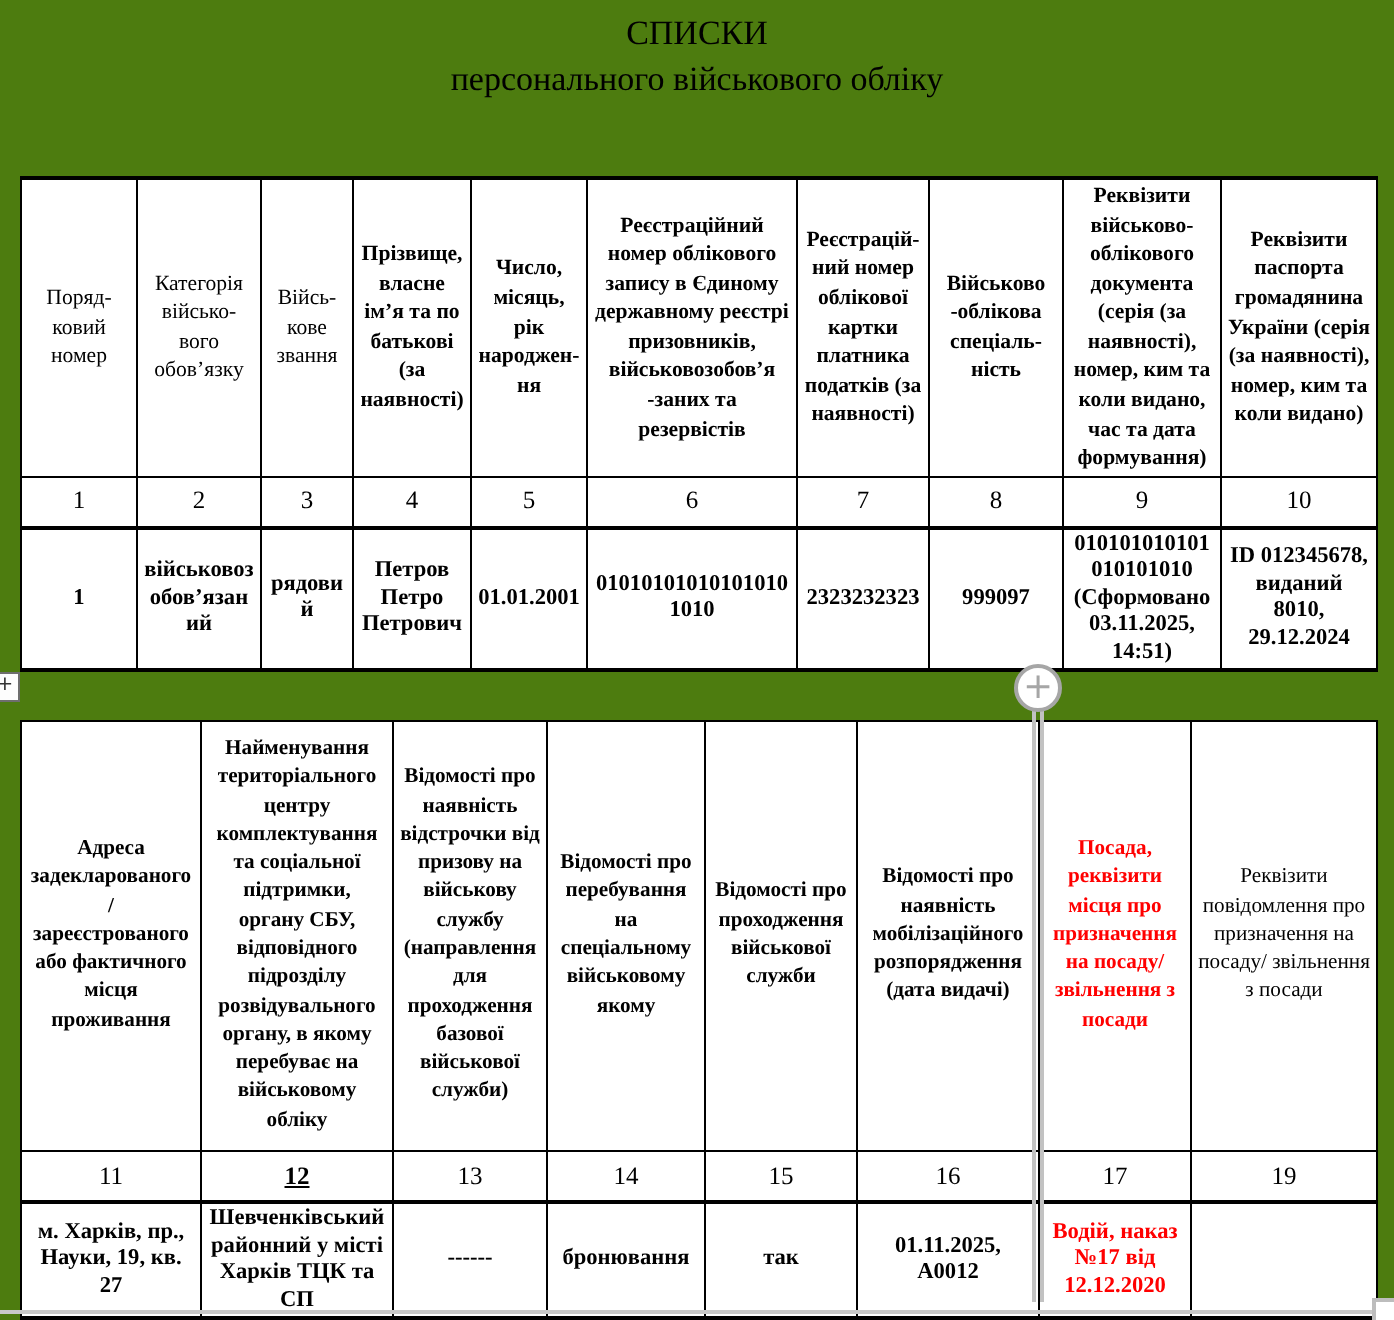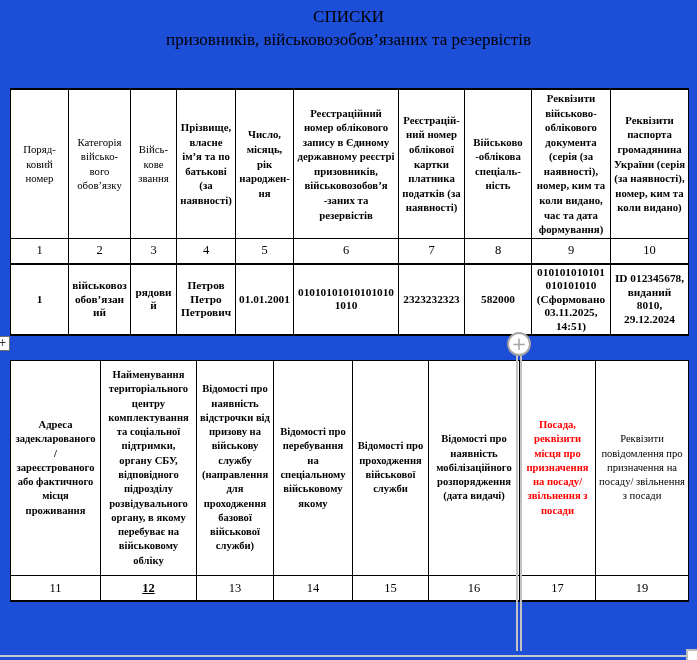--- a/index.html
+++ b/index.html
@@ -1,16 +1,16 @@
 <!DOCTYPE html>
 <html><head>
 <meta charset="utf-8">
 <style>
   html,body{margin:0;padding:0;background:#fff;}
-  #page{position:relative;width:697px;height:660px;background:#1d4ed8;overflow:hidden;
+  #page{position:relative;width:697px;height:660px;background:#4d7c0f;overflow:hidden;
         font-family:"Liberation Serif","DejaVu Serif",serif;color:#000;}
 
   
   .title{position:absolute;top:5px;left:0;width:100%;text-align:center;
          font-size:17px;line-height:23px;}
 
   
   table.doc{border-collapse:collapse;table-layout:fixed;position:absolute;left:10px;
             width:678px;background:#fff;}
   #t1{top:88px;}
@@ -46,21 +46,21 @@
   #corner-handle{position:absolute;left:686px;top:649px;width:12px;height:12px;
                  border:2px solid #bdbdbd;background:#fff;z-index:4;}
 </style>
 </head>
 <body>
 
 <div id="page">
 
   <div class="title">
     <div>СПИСКИ</div>
-    <div>призовників, військовозобов’язаних та резервістів</div>
+    <div>персонального військового обліку</div>
   </div>
 
   <table id="t1" class="doc">
     <colgroup>
       <col style="width:58px">
         <col style="width:62px">
         <col style="width:46px">
       <col style="width:59px">
         <col style="width:58px">
         <col style="width:105px">
@@ -95,21 +95,21 @@
       <td>10</td>
     </tr>
     <tr class="d1 datarow">
       <td class="data plain">1</td>
       <td class="data plain">військовозобов’язаний</td>
       <td class="data plain">рядовий</td>
       <td class="data">Петров Петро Петрович</td>
       <td class="data">01.01.2001</td>
       <td class="data">010101010101010101010</td>
       <td class="data">2323232323</td>
-      <td class="data">582000</td>
+      <td class="data">999097</td>
       <td class="data">010101010101010101010 (Сформовано 03.11.2025, 14:51)</td>
       <td class="data">ID 012345678, виданий 8010, 29.12.2024</td>
     </tr>
   </tbody>
     </table>
 
   <table id="t2" class="doc">
     <colgroup>
       <col style="width:90px">
         <col style="width:96px">
@@ -134,20 +134,30 @@
     <tr class="numrow">
       <td>11</td>
       <td class="b">12</td>
       <td>13</td>
       <td>14</td>
       <td>15</td>
       <td>16</td>
       <td>17</td>
       <td>19</td>
     </tr>
+    <tr class="d2 datarow">
+      <td class="data">м. Харків, пр., Науки, 19, кв. 27</td>
+      <td class="data">Шевченківський районний у місті Харків ТЦК та СП</td>
+      <td class="data plain">------</td>
+      <td class="data">бронювання</td>
+      <td class="data">так</td>
+      <td class="data">01.11.2025, А0012</td>
+      <td class="data red">Водій, наказ №17 від 12.12.2020</td>
+      <td class="data"></td>
+    </tr>
   </tbody>
     </table>
 
   <div id="move-handle">+</div>
   <div id="insert-circle">+</div>
   <div id="insert-line"></div>
   <div id="bottom-line"></div>
   <div id="corner-handle"></div>
 
 </div>

